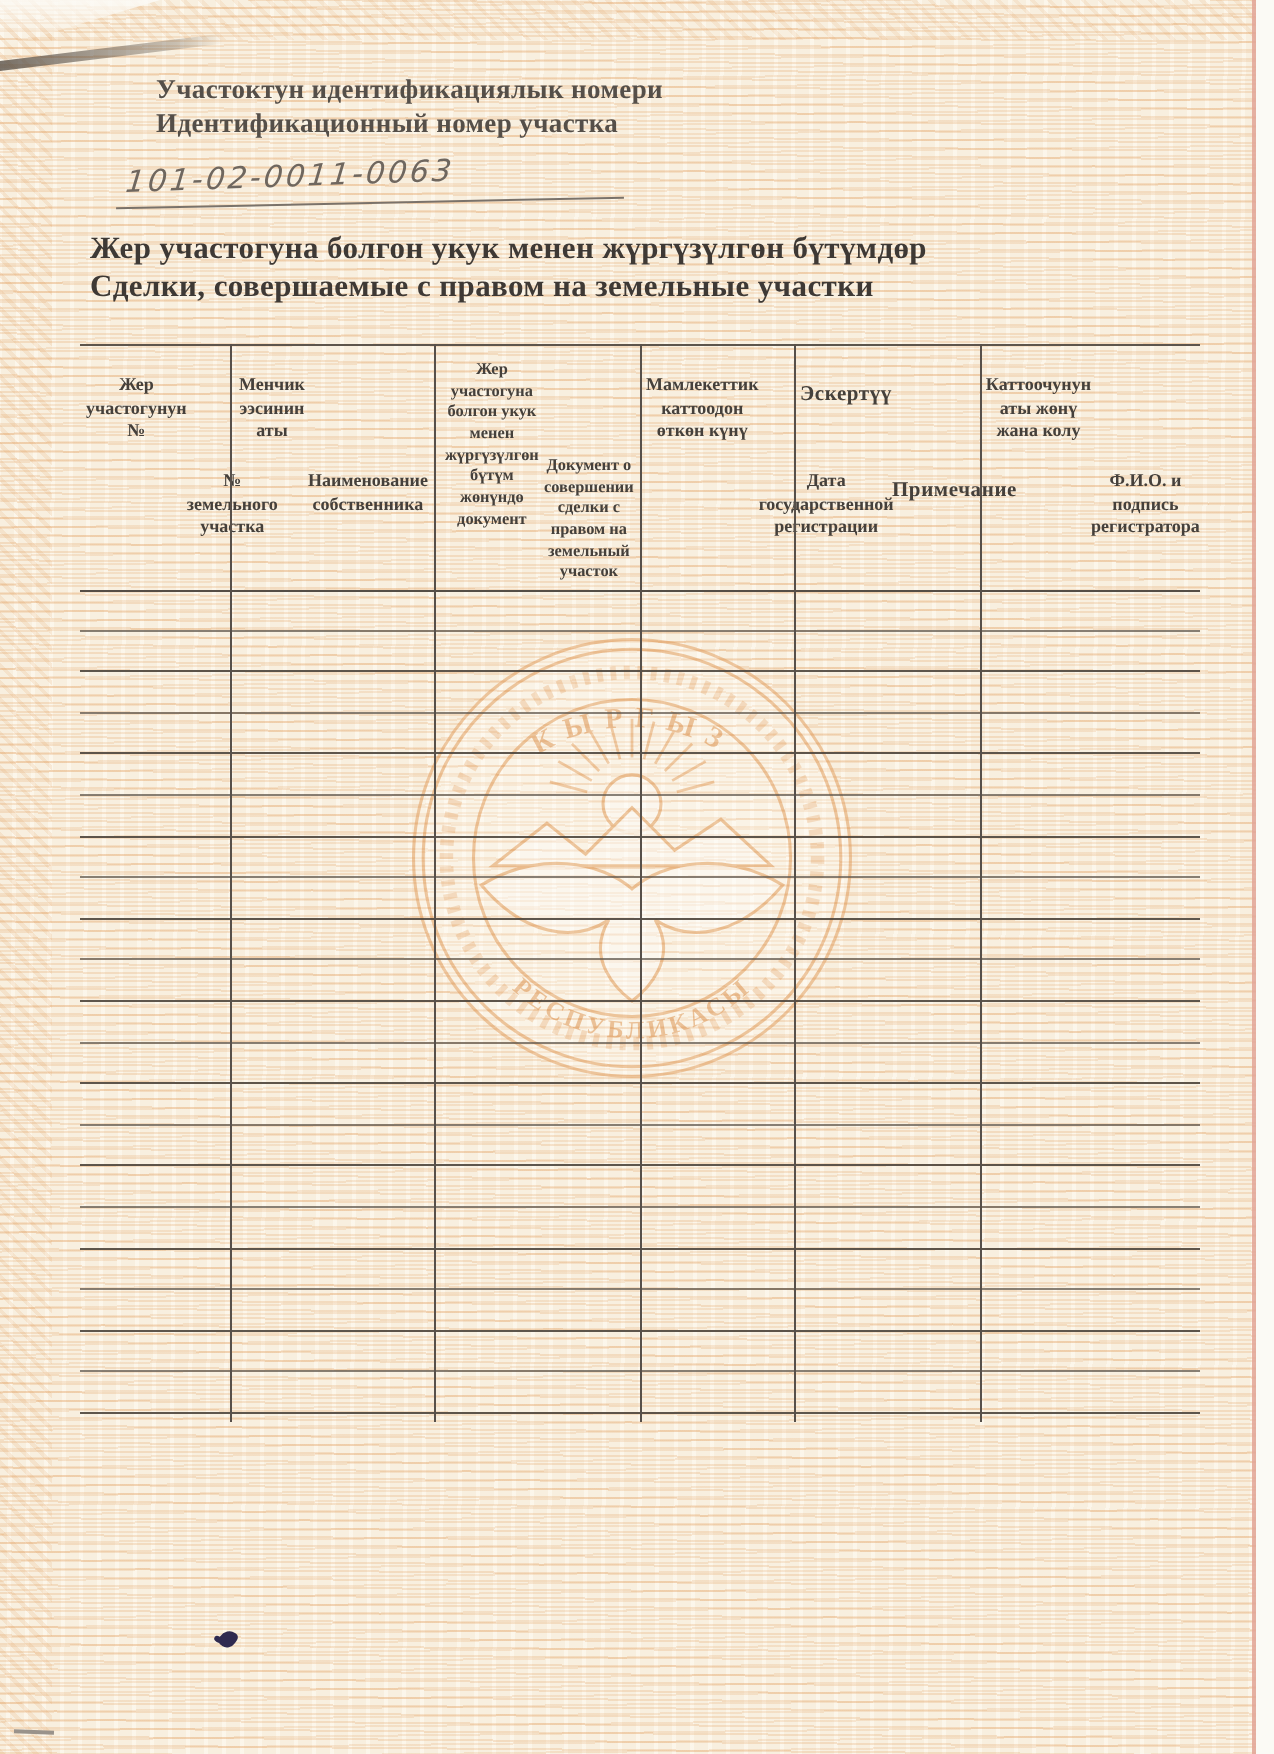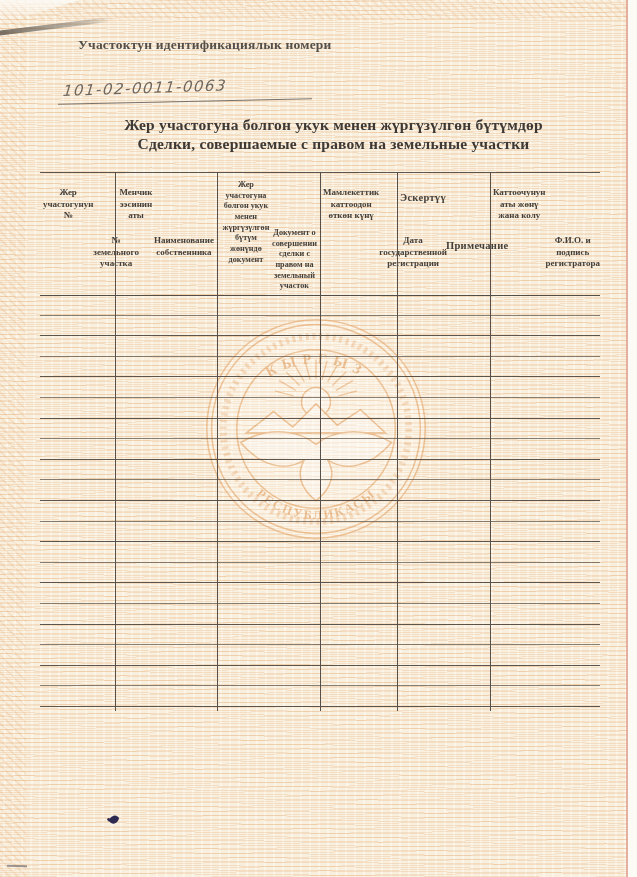--- a/index.html
+++ b/index.html
@@ -31,21 +31,21 @@
     border-radius:70% 30% 60% 40%;transform:rotate(35deg);}
   .ink-blot span{position:absolute;left:-2px;top:6px;width:4px;height:3px;background:#2e2950;border-radius:50%;display:block;}
   
   .id-block{position:absolute;left:62px;top:36px;width:340px;line-height:1.28;margin-left:16px;}
   .id-line{font-size:13.5px;font-weight:700;color:#554f49;letter-spacing:0.2px;}
   .hand-number{position:absolute;left:62px;top:82px;width:250px;
     font-family:"DejaVu Sans",sans-serif;font-style:italic;font-size:15px;
     color:#6f675f;letter-spacing:1.5px;transform:rotate(-2deg) skewX(-8deg);transform-origin:left bottom;}
   .hand-underline{position:absolute;left:58px;top:101px;width:254px;height:1px;background:#7a726a;transform:rotate(-1.2deg);}
   
-  .doc-title{position:absolute;left:45px;right:15px;top:116px;text-align:center;line-height:1.22;}
+  .doc-title{position:absolute;left:45px;right:15px;top:116px;line-height:1.22;}
   .doc-title div{font-size:15.5px;font-weight:700;color:#3e3935;letter-spacing:0.2px;}
   
   .watermark{position:absolute;left:200px;top:313px;width:232px;height:232px;opacity:0.5;}
   
   .xtable{position:absolute;left:40px;top:172px;width:560px;height:535px;}
   .thead{height:122px;border-top:1px solid #5d554c;border-bottom:1px solid #554e46;
     display:grid;grid-template-columns:13.4% 18.2% 18.4% 13.75% 16.6% 19.65%;}
   .hcell{display:flex;flex-direction:row;justify-content:space-between;
     text-align:center;font-weight:700;color:#45403b;padding:14px 3px 24px 3px;box-sizing:border-box;}
   .hcell .kg{font-size:9px;line-height:1.3;}
@@ -105,20 +105,21 @@
         <textPath href="#arcTop" startOffset="50%" text-anchor="middle">КЫРГЫЗ</textPath>
       </text>
       <text font-family="Liberation Serif, serif" font-size="13" font-weight="bold" fill="#dd9350" letter-spacing="2">
         <textPath href="#arcBottom" startOffset="50%" text-anchor="middle">РЕСПУБЛИКАСЫ</textPath>
       </text>
     </svg>
   </div>
 
   <div class="id-block">
     <div class="id-line">Участоктун идентификациялык номери</div>
+    <div class="id-line">Идентификационный  номер участка</div>
   </div>
   <div class="hand-number">101-02-0011-0063</div>
   <div class="hand-underline"></div>
 
   <div class="doc-title">
     <div>Жер участогуна болгон укук менен жүргүзүлгөн бүтүмдөр</div>
     <div>Сделки, совершаемые с правом на земельные участки</div>
   </div>
 
   <div class="xtable">

